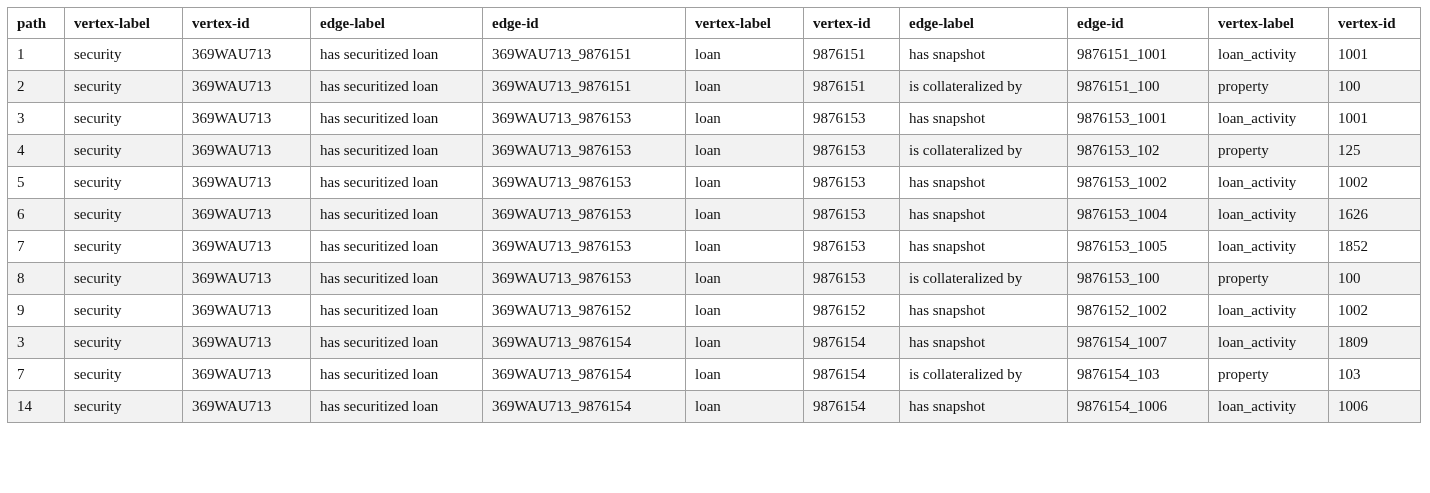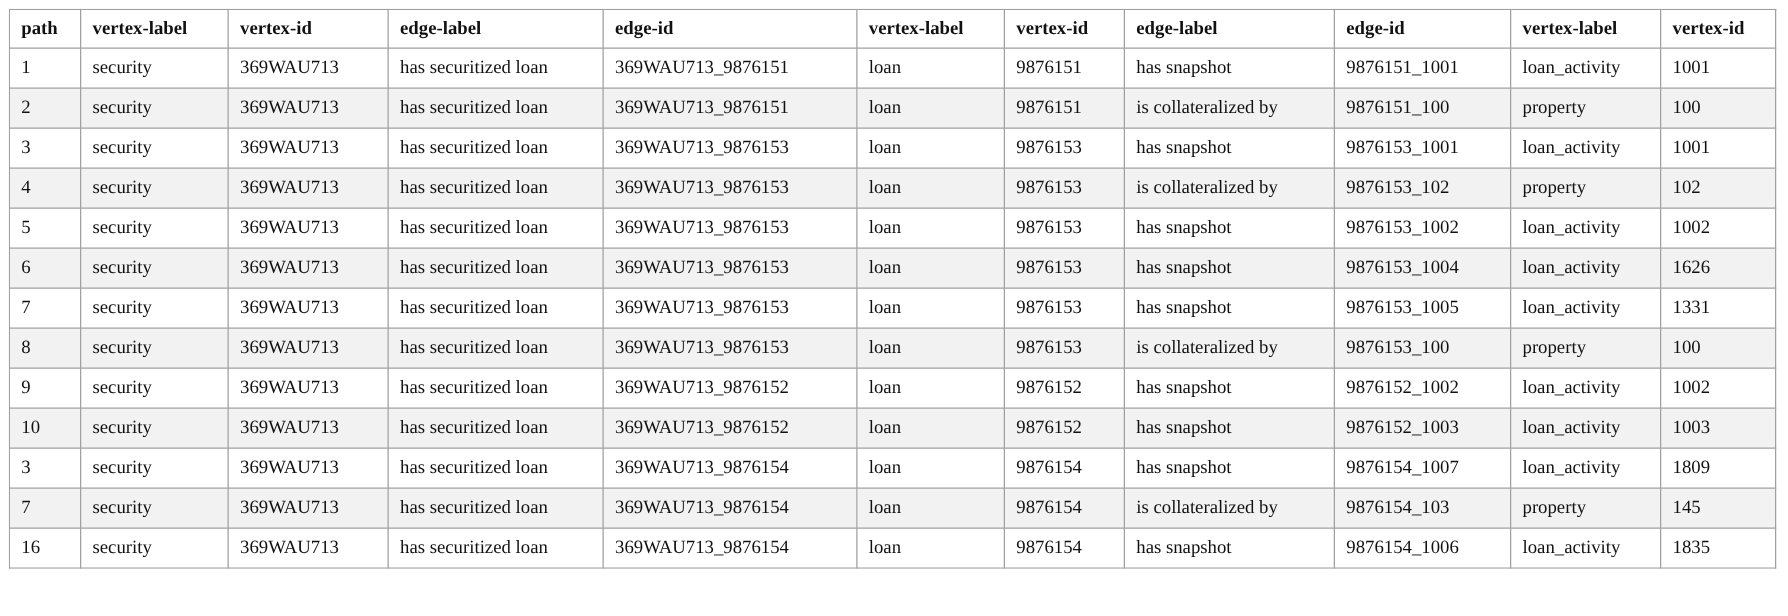--- a/index.html
+++ b/index.html
@@ -126,21 +126,21 @@
         <td data-name="path-number-cell">4</td>
         <td data-name="table-cell">security</td>
         <td data-name="table-cell">369WAU713</td>
         <td data-name="table-cell">has securitized loan</td>
         <td data-name="table-cell">369WAU713_9876153</td>
         <td data-name="table-cell">loan</td>
         <td data-name="table-cell">9876153</td>
         <td data-name="table-cell">is collateralized by</td>
         <td data-name="table-cell">9876153_102</td>
         <td data-name="table-cell">property</td>
-        <td data-name="table-cell">102</td>
+        <td data-name="table-cell">125</td>
       </tr>
       <tr data-name="table-row">
         <td data-name="path-number-cell">5</td>
         <td data-name="table-cell">security</td>
         <td data-name="table-cell">369WAU713</td>
         <td data-name="table-cell">has securitized loan</td>
         <td data-name="table-cell">369WAU713_9876153</td>
         <td data-name="table-cell">loan</td>
         <td data-name="table-cell">9876153</td>
         <td data-name="table-cell">has snapshot</td>
@@ -165,21 +165,21 @@
         <td data-name="path-number-cell">7</td>
         <td data-name="table-cell">security</td>
         <td data-name="table-cell">369WAU713</td>
         <td data-name="table-cell">has securitized loan</td>
         <td data-name="table-cell">369WAU713_9876153</td>
         <td data-name="table-cell">loan</td>
         <td data-name="table-cell">9876153</td>
         <td data-name="table-cell">has snapshot</td>
         <td data-name="table-cell">9876153_1005</td>
         <td data-name="table-cell">loan_activity</td>
-        <td data-name="table-cell">1331</td>
+        <td data-name="table-cell">1852</td>
       </tr>
       <tr data-name="table-row">
         <td data-name="path-number-cell">8</td>
         <td data-name="table-cell">security</td>
         <td data-name="table-cell">369WAU713</td>
         <td data-name="table-cell">has securitized loan</td>
         <td data-name="table-cell">369WAU713_9876153</td>
         <td data-name="table-cell">loan</td>
         <td data-name="table-cell">9876153</td>
         <td data-name="table-cell">is collateralized by</td>
@@ -194,33 +194,20 @@
         <td data-name="table-cell">has securitized loan</td>
         <td data-name="table-cell">369WAU713_9876152</td>
         <td data-name="table-cell">loan</td>
         <td data-name="table-cell">9876152</td>
         <td data-name="table-cell">has snapshot</td>
         <td data-name="table-cell">9876152_1002</td>
         <td data-name="table-cell">loan_activity</td>
         <td data-name="table-cell">1002</td>
       </tr>
       <tr data-name="table-row">
-        <td data-name="path-number-cell">10</td>
-        <td data-name="table-cell">security</td>
-        <td data-name="table-cell">369WAU713</td>
-        <td data-name="table-cell">has securitized loan</td>
-        <td data-name="table-cell">369WAU713_9876152</td>
-        <td data-name="table-cell">loan</td>
-        <td data-name="table-cell">9876152</td>
-        <td data-name="table-cell">has snapshot</td>
-        <td data-name="table-cell">9876152_1003</td>
-        <td data-name="table-cell">loan_activity</td>
-        <td data-name="table-cell">1003</td>
-      </tr>
-      <tr data-name="table-row">
         <td data-name="path-number-cell">3</td>
         <td data-name="table-cell">security</td>
         <td data-name="table-cell">369WAU713</td>
         <td data-name="table-cell">has securitized loan</td>
         <td data-name="table-cell">369WAU713_9876154</td>
         <td data-name="table-cell">loan</td>
         <td data-name="table-cell">9876154</td>
         <td data-name="table-cell">has snapshot</td>
         <td data-name="table-cell">9876154_1007</td>
         <td data-name="table-cell">loan_activity</td>
@@ -230,29 +217,29 @@
         <td data-name="path-number-cell">7</td>
         <td data-name="table-cell">security</td>
         <td data-name="table-cell">369WAU713</td>
         <td data-name="table-cell">has securitized loan</td>
         <td data-name="table-cell">369WAU713_9876154</td>
         <td data-name="table-cell">loan</td>
         <td data-name="table-cell">9876154</td>
         <td data-name="table-cell">is collateralized by</td>
         <td data-name="table-cell">9876154_103</td>
         <td data-name="table-cell">property</td>
-        <td data-name="table-cell">145</td>
-      </tr>
-      <tr data-name="table-row">
-        <td data-name="path-number-cell">16</td>
+        <td data-name="table-cell">103</td>
+      </tr>
+      <tr data-name="table-row">
+        <td data-name="path-number-cell">14</td>
         <td data-name="table-cell">security</td>
         <td data-name="table-cell">369WAU713</td>
         <td data-name="table-cell">has securitized loan</td>
         <td data-name="table-cell">369WAU713_9876154</td>
         <td data-name="table-cell">loan</td>
         <td data-name="table-cell">9876154</td>
         <td data-name="table-cell">has snapshot</td>
         <td data-name="table-cell">9876154_1006</td>
         <td data-name="table-cell">loan_activity</td>
-        <td data-name="table-cell">1835</td>
+        <td data-name="table-cell">1006</td>
       </tr>
     </tbody>
 </table>
 
 </body></html>

